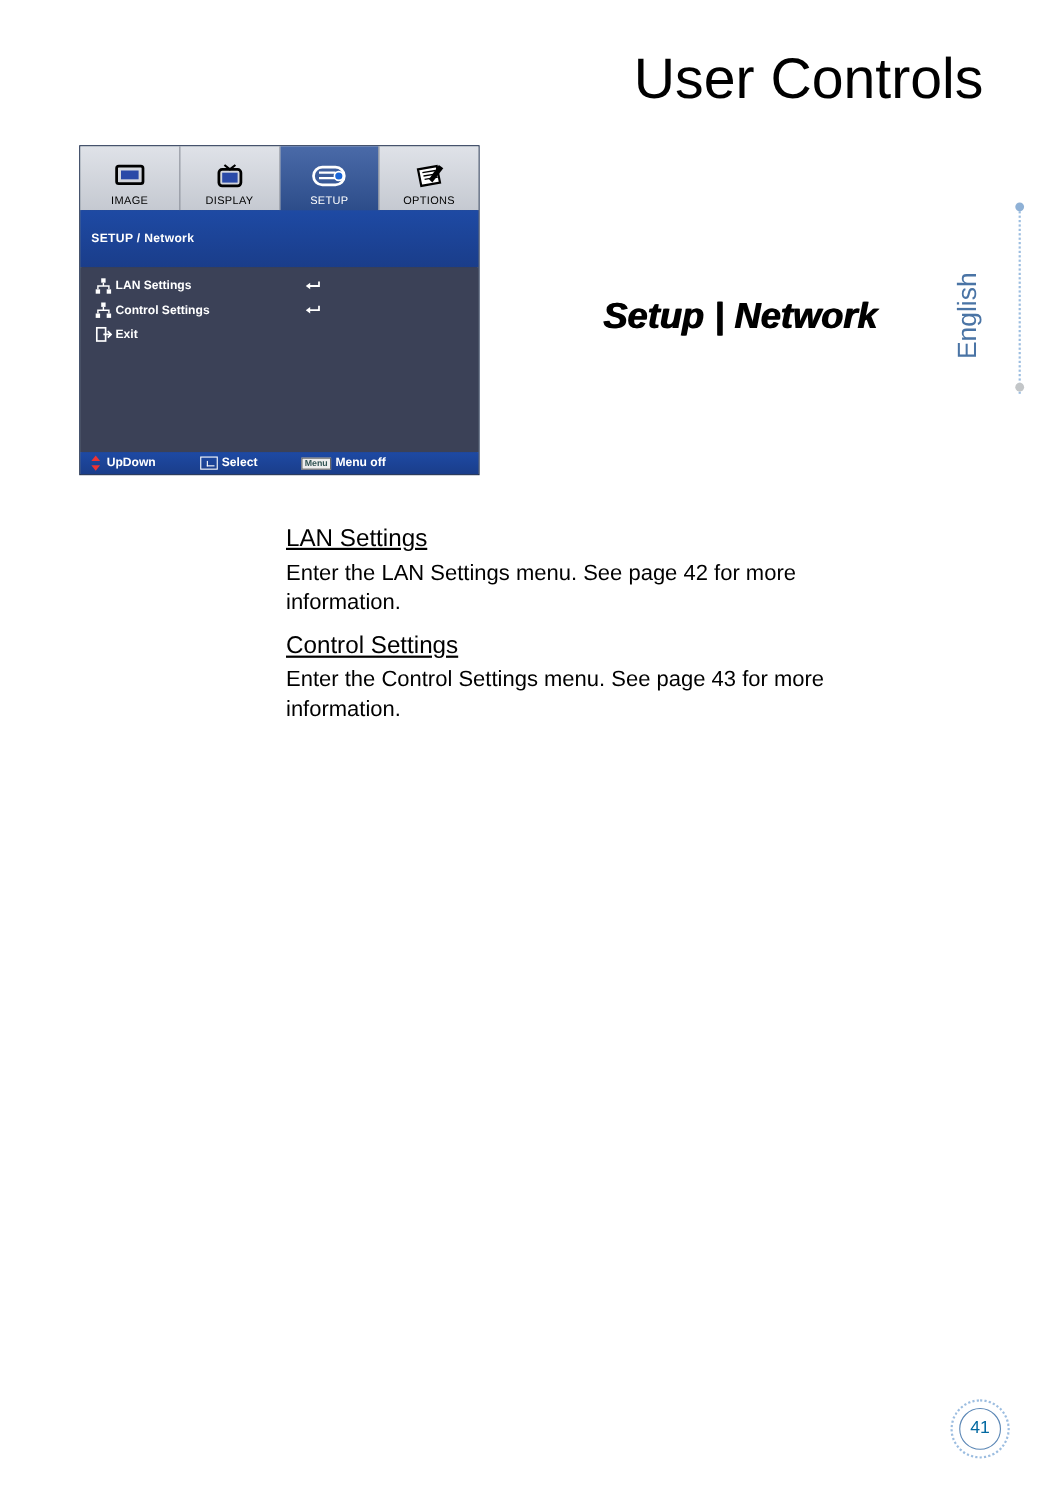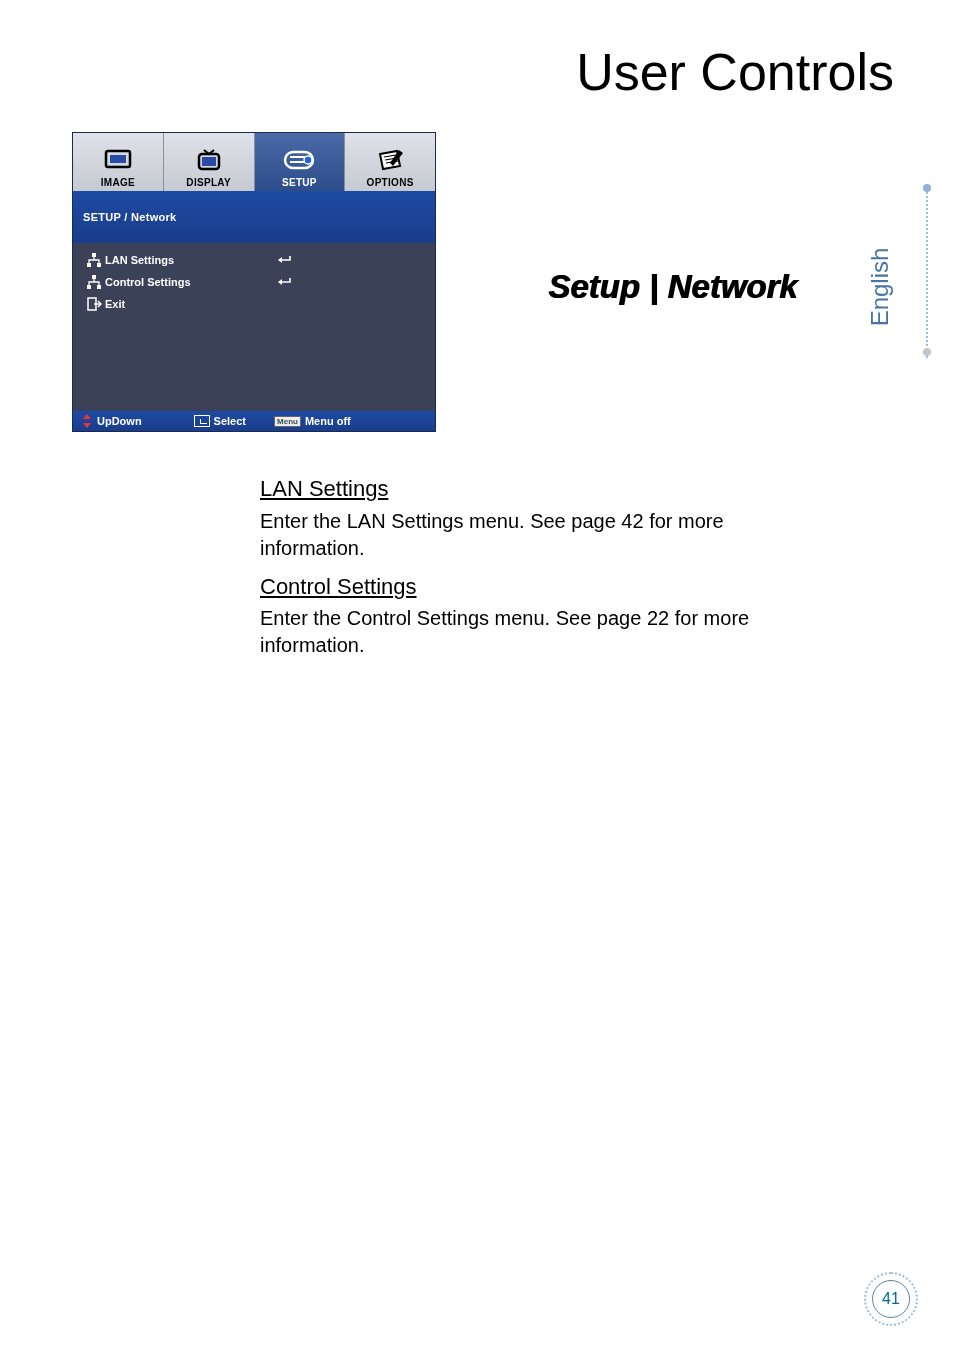--- a/index.html
+++ b/index.html
@@ -116,21 +116,21 @@
     flex-direction: column;
     align-items: center;
     justify-content: flex-end;
     padding-bottom: 3px;
     gap: 2px;
   }
   .osd-tab:last-child { border-right: none; align-items: center; }
   .osd-tab .icon { height: 30px; display:flex; align-items:center; justify-content:center; }
   .osd-tab .label {
     font-size: 10px;
-    font-weight: bold;
+    font-weight: normal;
     color: #000;
     letter-spacing: 0.3px;
   }
   .osd-tab.active {
     background: linear-gradient(#4a6aa8, #2d4d8a);
   }
   .osd-tab.active .label { color: #fff; text-align: right; }
   .osd-breadcrumb {
     background: linear-gradient(#1e4aa4, #1a3d8a);
     color: #fff;
@@ -320,29 +320,29 @@
       </span>
       <span class="rtext">Exit</span>
     </div>
   </div>
 
   <div class="osd-footer">
     <div class="fitem">
       <span class="updown-arrows"></span>
       <span>UpDown</span>
     </div>
-    <div class="fitem" style="margin-left:52px;text-align:right;">
+    <div class="fitem" style="margin-left:40px;text-align:right;">
       <span class="enter-key"></span>
       <span>Select</span>
     </div>
-    <div class="fitem" style="margin-left:28px;">
+    <div class="fitem" style="margin-left:40px;">
       <span class="menu-key">Menu</span>
       <span>Menu off</span>
     </div>
   </div>
 </div>
 
 <div class="content">
   <div class="sub-head">LAN Settings</div>
   <p>Enter the LAN Settings menu. See page 42 for more information.</p>
   <div class="sub-head">Control Settings</div>
-  <p>Enter the Control Settings menu. See page 22 for more information.</p>
+  <p>Enter the Control Settings menu. See page 43 for more information.</p>
 </div>
 
 </body></html>

